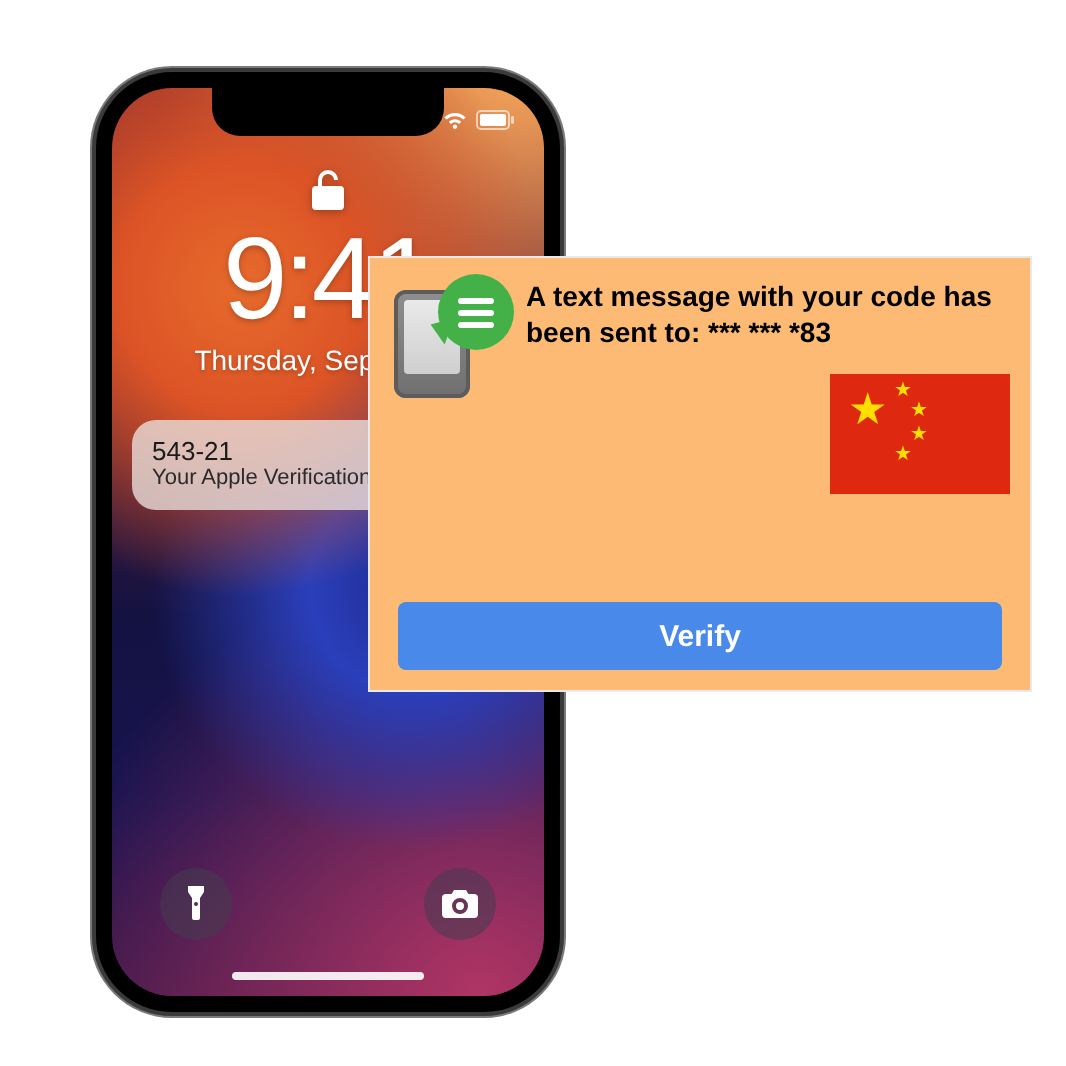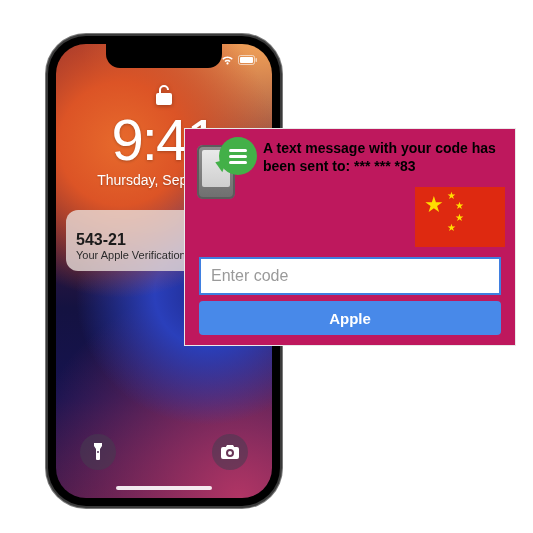--- a/index.html
+++ b/index.html
@@ -105,21 +105,21 @@
     .notif-app-icon {
       width: 14px; height: 14px; border-radius: 3px;
       background: #39c659;
       position: relative;
     }
     .notif-app-icon::after {
       content: ""; position: absolute; left: 3px; top: 3px;
       width: 8px; height: 6px; border-radius: 3px; background: #fff;
     }
     .notif-app { font-size: 10px; color: #787472; letter-spacing: 0.5px; }
-    .notif-title { font-size: 16px; font-weight: 700; color: #1b1b1b; margin-top: 13px; }
+    .notif-title { font-size: 13px; font-weight: 400; color: #1b1b1b; }
     .notif-body { font-size: 11px; color: #2b2b2b; white-space: nowrap; overflow: hidden; }
     
     .bottom-btn {
       position: absolute;
       bottom: 28px;
       width: 36px; height: 36px; border-radius: 50%;
       background: rgba(70,60,80,0.55);
       display: flex; align-items: center; justify-content: center;
       color: #fff;
     }
@@ -131,21 +131,21 @@
       width: 96px; height: 4px; border-radius: 2px;
       background: rgba(255,255,255,0.9);
     }
     
     
     .verify-card {
       position: absolute;
       left: 184px; top: 128px;
       width: 332px;
       height: 218px;
-      background: #be185d;
+      background: #fdba74;
       border: 1px solid #e9e9e9;
       z-index: 20;
     }
     .vc-top {
       display: flex; gap: 8px; padding: 10px 10px 0 8px; position: relative;
     }
     .vc-icon { position: relative; width: 62px; height: 62px; flex-shrink: 0; }
     .vc-phone {
       position: absolute; left: 4px; top: 6px;
       width: 38px; height: 54px; border-radius: 6px;
@@ -284,16 +284,15 @@
   </div>
 
   <div class="flag">
     <span class="big-star">★</span>
     <span class="s s1">★</span>
       <span class="s s2">★</span>
       <span class="s s3">★</span>
       <span class="s s4">★</span>
   </div>
 
-  <input class="code-input" type="text" placeholder="Enter code" style="">
-
-  <button class="verify-btn">Apple</button>
+
+  <button class="verify-btn">Verify</button>
 </div>
 
 </body></html>

